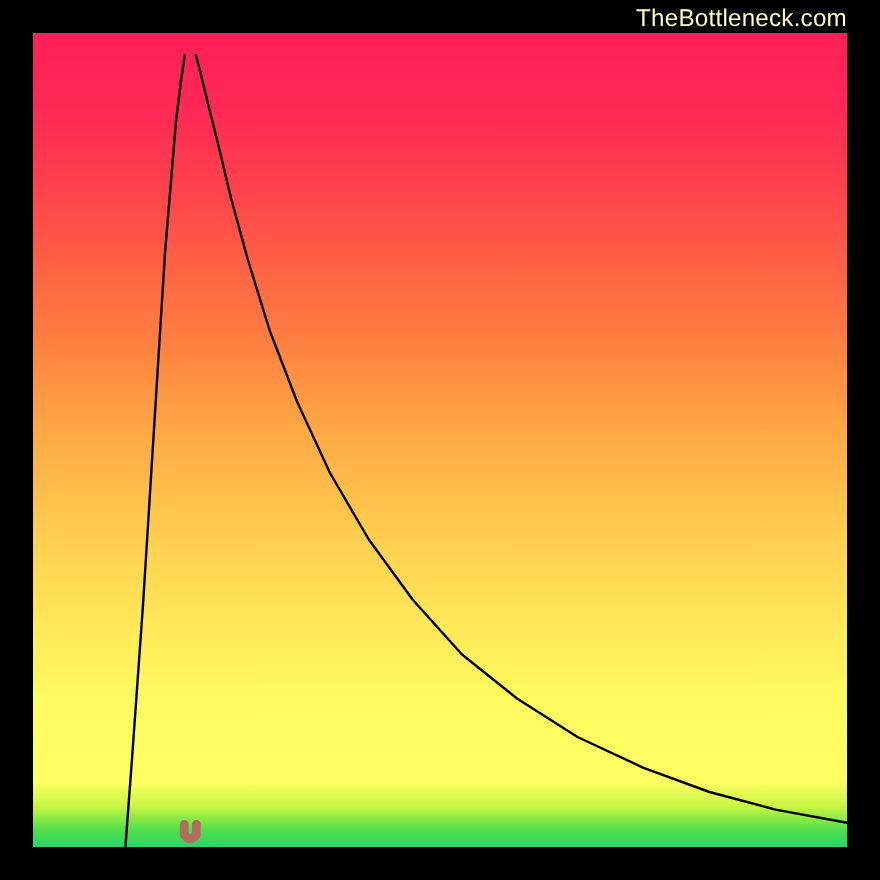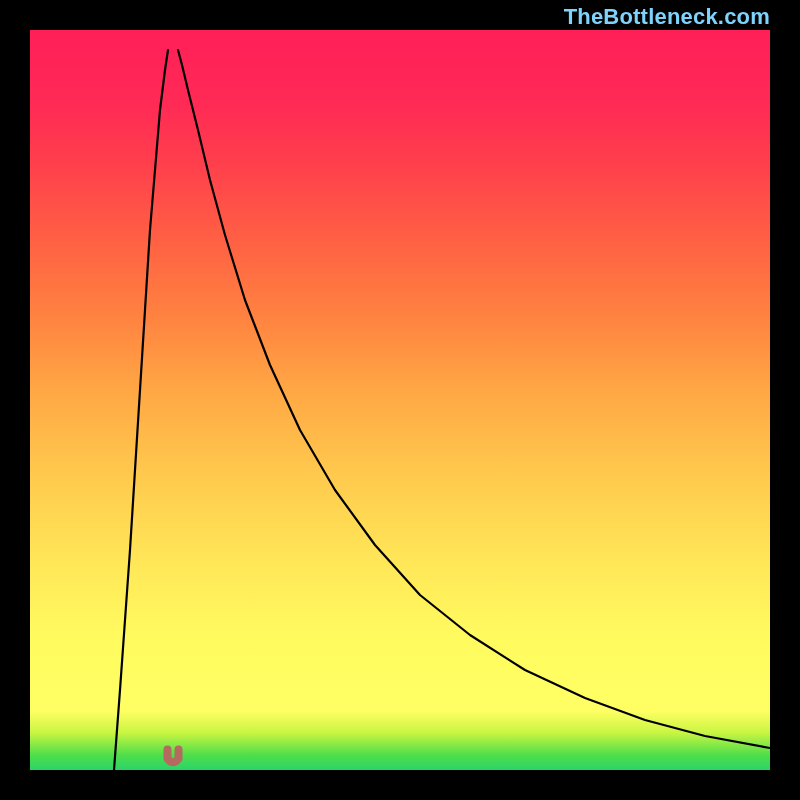--- a/index.html
+++ b/index.html
@@ -41,23 +41,23 @@
   .plot-svg {
     position: absolute;
     inset: 0;
     width: 100%;
     height: 100%;
   }
   .watermark {
     position: absolute;
     top: 4px;
     right: 30px;
-    color: #7dd3fc;
+    color: #fef9c3;
     font-size: 22px;
-    font-weight: 700;
+    font-weight: 400;
     letter-spacing: 0.2px;
     user-select: none;
   }
 </style>
 </head>
 <body>
 
 <div class="frame">
 
   <div class="plot-area">

